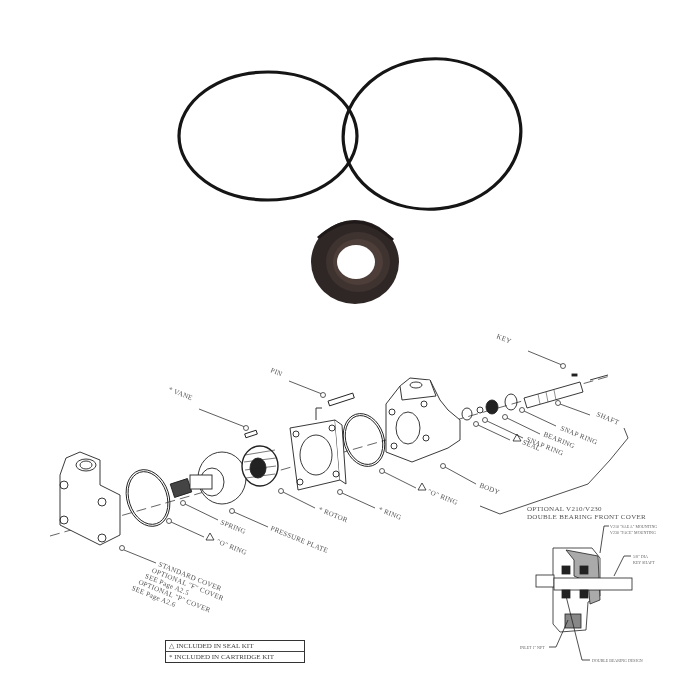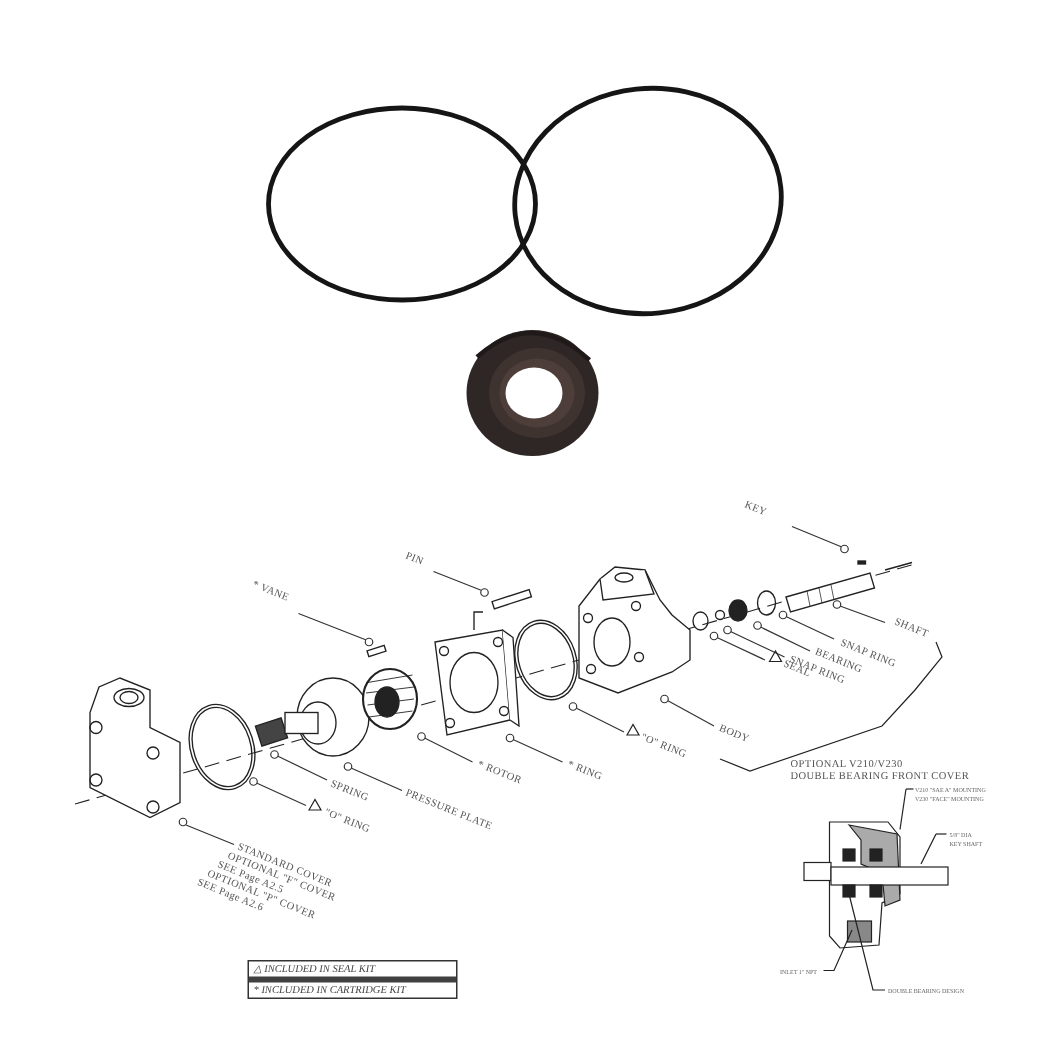--- a/index.html
+++ b/index.html
@@ -1,22 +1,22 @@
 <!DOCTYPE html>
 <html><head>
   <meta charset="utf-8">
   <style>
     html, body { margin: 0; padding: 0; background: #ffffff; }
     #stage { position: relative; width: 700px; height: 700px; overflow: hidden; background: #fff; }
     svg { position: absolute; left: 0; top: 0; }
     .lbl { font-family: "Liberation Serif", serif; font-size: 7px; fill: #555; letter-spacing: 0.3px; }
     .lbl-sm { font-family: "Liberation Serif", serif; font-size: 4px; fill: #666; }
     .legend-box { position: absolute; left: 165px; top: 640px; width: 138px; border: 1px solid #333; font-family: "Liberation Serif", serif; font-size: 7px; color: #444; }
-    .legend-row { height: 10px; line-height: 10px; padding-left: 3px; white-space: nowrap; font-style: italic; }
-    .legend-row + .legend-row { border-top: 4px solid #404040; }
+    .legend-row { height: 10px; line-height: 10px; padding-left: 3px; white-space: nowrap; }
+    .legend-row + .legend-row { border-top: 1px solid #404040; }
   </style>
 </head>
 <body>
 
 <div id="stage">
 
   <svg width="700" height="700" viewBox="0 0 700 700">
     <defs>
       <radialGradient id="sealGrad" cx="50%" cy="50%" r="50%">
         <stop offset="0%" stop-color="#5a4a45"></stop>

